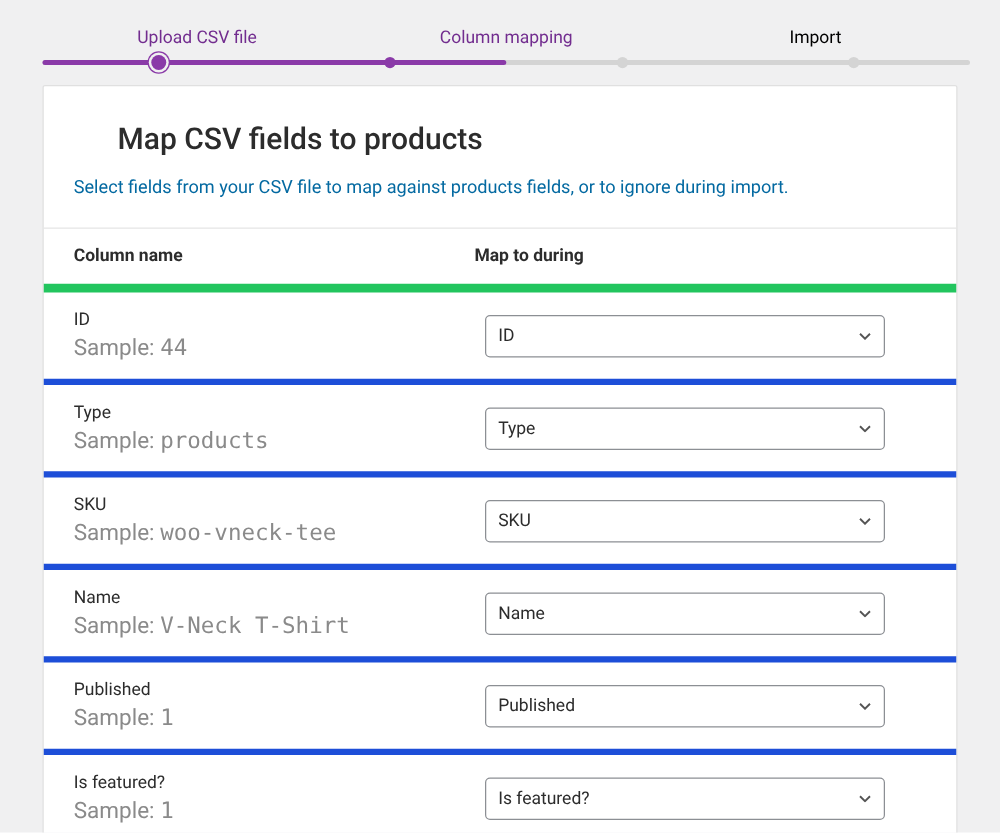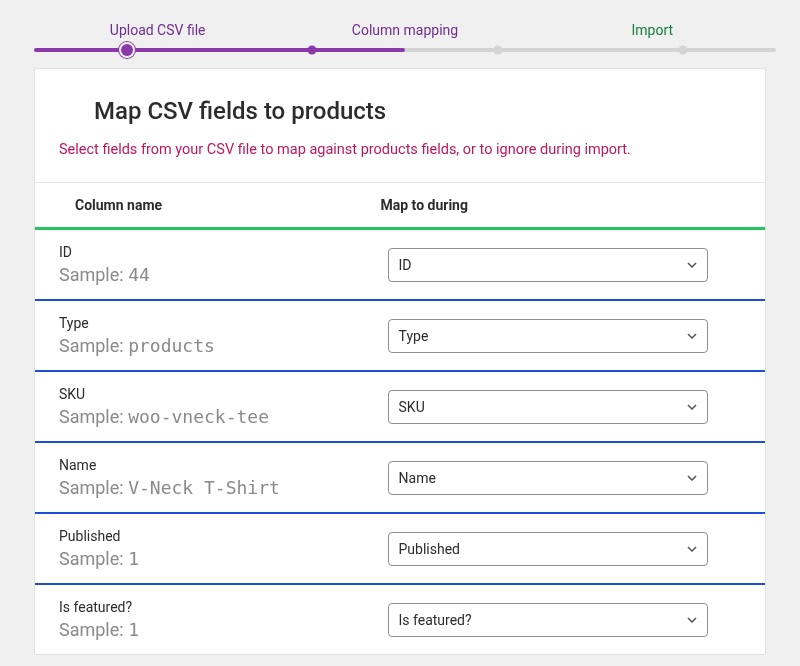--- a/index.html
+++ b/index.html
@@ -18,21 +18,21 @@
   }
   .step-labels {
     display: flex;
     justify-content: space-between;
     margin-bottom: 10px;
   }
   .step-label {
     flex: 1;
     text-align: center;
     font-size: 14px;
-    color: #15803d;
+    color: #000000;
   }
   .step-label.active {
     color: #722d8f;
   }
   .progress-track {
     position: relative;
     height: 4px;
     background: #d4d4d4;
     border-radius: 2px;
   }
@@ -74,42 +74,42 @@
   }
   .card-header h1 {
     font-size: 24px;
     font-weight: 500;
     color: #2c2c2c;
     margin-bottom: 16px;
     margin-left: 35px;
   }
   .card-header p {
     font-size: 14.5px;
-    color: #be185d;
+    color: #0369a1;
   }
   .map-table {
     border-top: 1px solid #e5e5e5;
   }
   .table-head {
     display: flex;
-    padding: 14px 40px;
-    border-bottom: 3px solid #22c55e;
+    padding: 14px 24px;
+    border-bottom: 7px solid #22c55e;
   }
   .th {
     font-size: 14px;
     font-weight: 700;
     color: #2c2c2c;
   }
   .col-name { flex: 0 0 47%; }
   .col-map  { flex: 0 0 53%; }
   .row {
     display: flex;
     align-items: center;
     padding: 14px 24px;
-    border-bottom: 2px solid #1d4ed8;
+    border-bottom: 5px solid #1d4ed8;
   }
   .row:last-child { border-bottom: none; }
   .col-left {
     flex: 0 0 47%;
     display: flex;
     flex-direction: column;
     gap: 4px;
   }
   .field-name {
     font-size: 14px;

